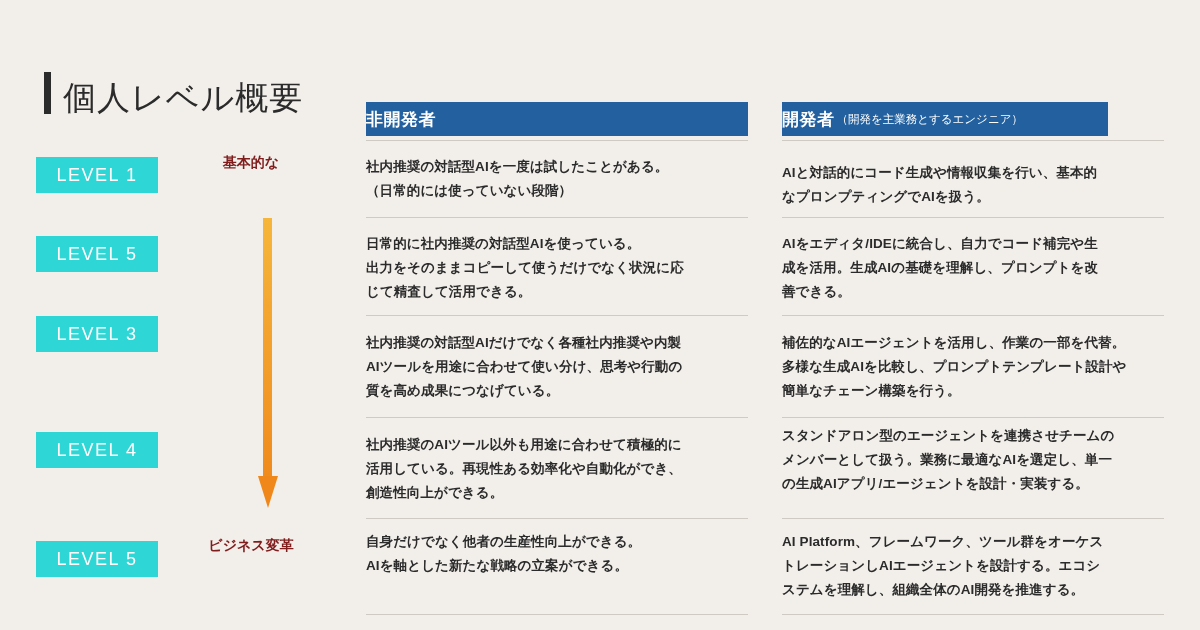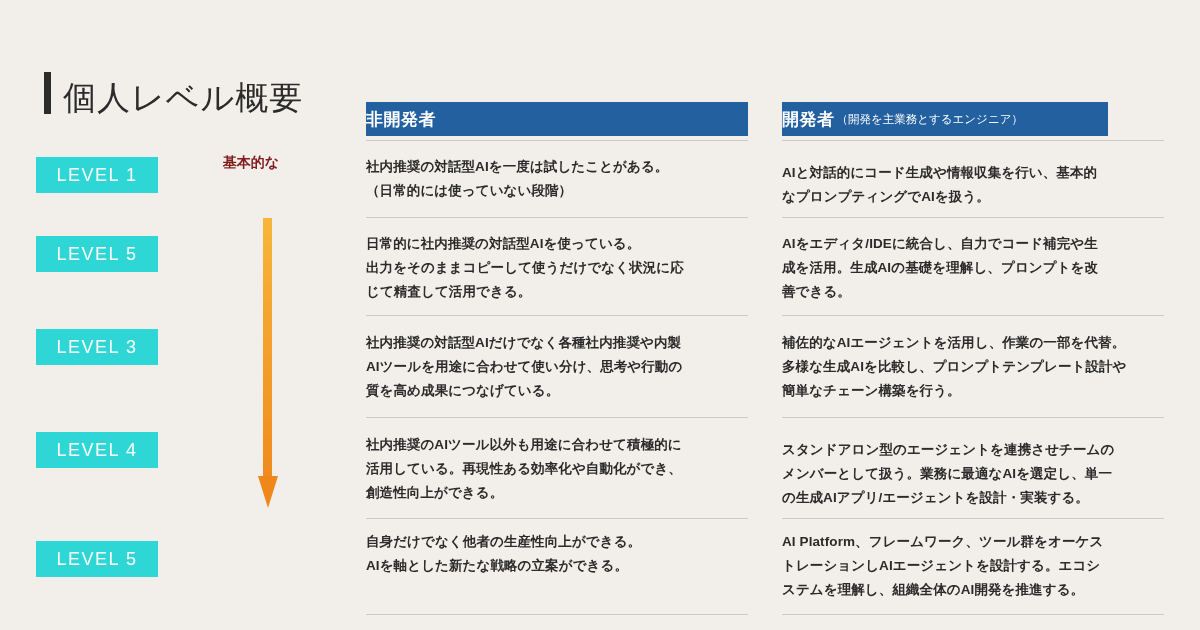--- a/index.html
+++ b/index.html
@@ -150,28 +150,29 @@
 <div class="col-header" id="col-header-nondev">
   <span class="ch-main">非開発者</span>
 </div>
 <div class="col-header" id="col-header-dev">
   <span class="ch-main">開発者</span>
   <span class="ch-sub">（開発を主業務とするエンジニア）</span>
 </div>
 
 <div class="level-chip" style="top:157px">LEVEL 1</div>
 <div class="level-chip" style="top:236px">LEVEL 5</div>
-<div class="level-chip" style="top:329px">LEVEL 3</div>
+<div class="level-chip" style="top:316px">LEVEL 3</div>
 <div class="level-chip" style="top:432px">LEVEL 4</div>
 <div class="level-chip" style="top:541px">LEVEL 5</div>
 
 <div class="phase-label" style="top:152px">
   <div>基本的な</div>
 </div>
 <div class="phase-label" style="top:535px">
+  <div>ビジネス変革</div>
 </div>
 
 <div class="arrow">
   <div class="arrow-shaft"></div>
   <div class="arrow-head"></div>
 </div>
 
 <div class="rule nondev" style="top:140px"></div>
 <div class="rule dev" style="top:140px"></div>
 <div class="rule nondev" style="top:217px"></div>
@@ -200,21 +201,21 @@
 <div class="cell nondev" style="top: 331px; white-space: pre-line;">社内推奨の対話型AIだけでなく各種社内推奨や内製
 AIツールを用途に合わせて使い分け、思考や行動の
 質を高め成果につなげている。</div>
 <div class="cell dev" style="top: 331px; white-space: pre-line;">補佐的なAIエージェントを活用し、作業の一部を代替。
 多様な生成AIを比較し、プロンプトテンプレート設計や
 簡単なチェーン構築を行う。</div>
 
 <div class="cell nondev" style="top: 433px; white-space: pre-line;">社内推奨のAIツール以外も用途に合わせて積極的に
 活用している。再現性ある効率化や自動化ができ、
 創造性向上ができる。</div>
-<div class="cell dev" style="top: 438px; white-space: pre-line;">スタンドアロン型のエージェントを連携させチームの
+<div class="cell dev" style="top: 424px; white-space: pre-line;">スタンドアロン型のエージェントを連携させチームの
 メンバーとして扱う。業務に最適なAIを選定し、単一
 の生成AIアプリ/エージェントを設計・実装する。</div>
 
 <div class="cell nondev" style="top: 530px; white-space: pre-line;">自身だけでなく他者の生産性向上ができる。
 AIを軸とした新たな戦略の立案ができる。</div>
 <div class="cell dev" style="top: 530px; white-space: pre-line;">AI Platform、フレームワーク、ツール群をオーケス
 トレーションしAIエージェントを設計する。エコシ
 ステムを理解し、組織全体のAI開発を推進する。</div>
 
 </body></html>

